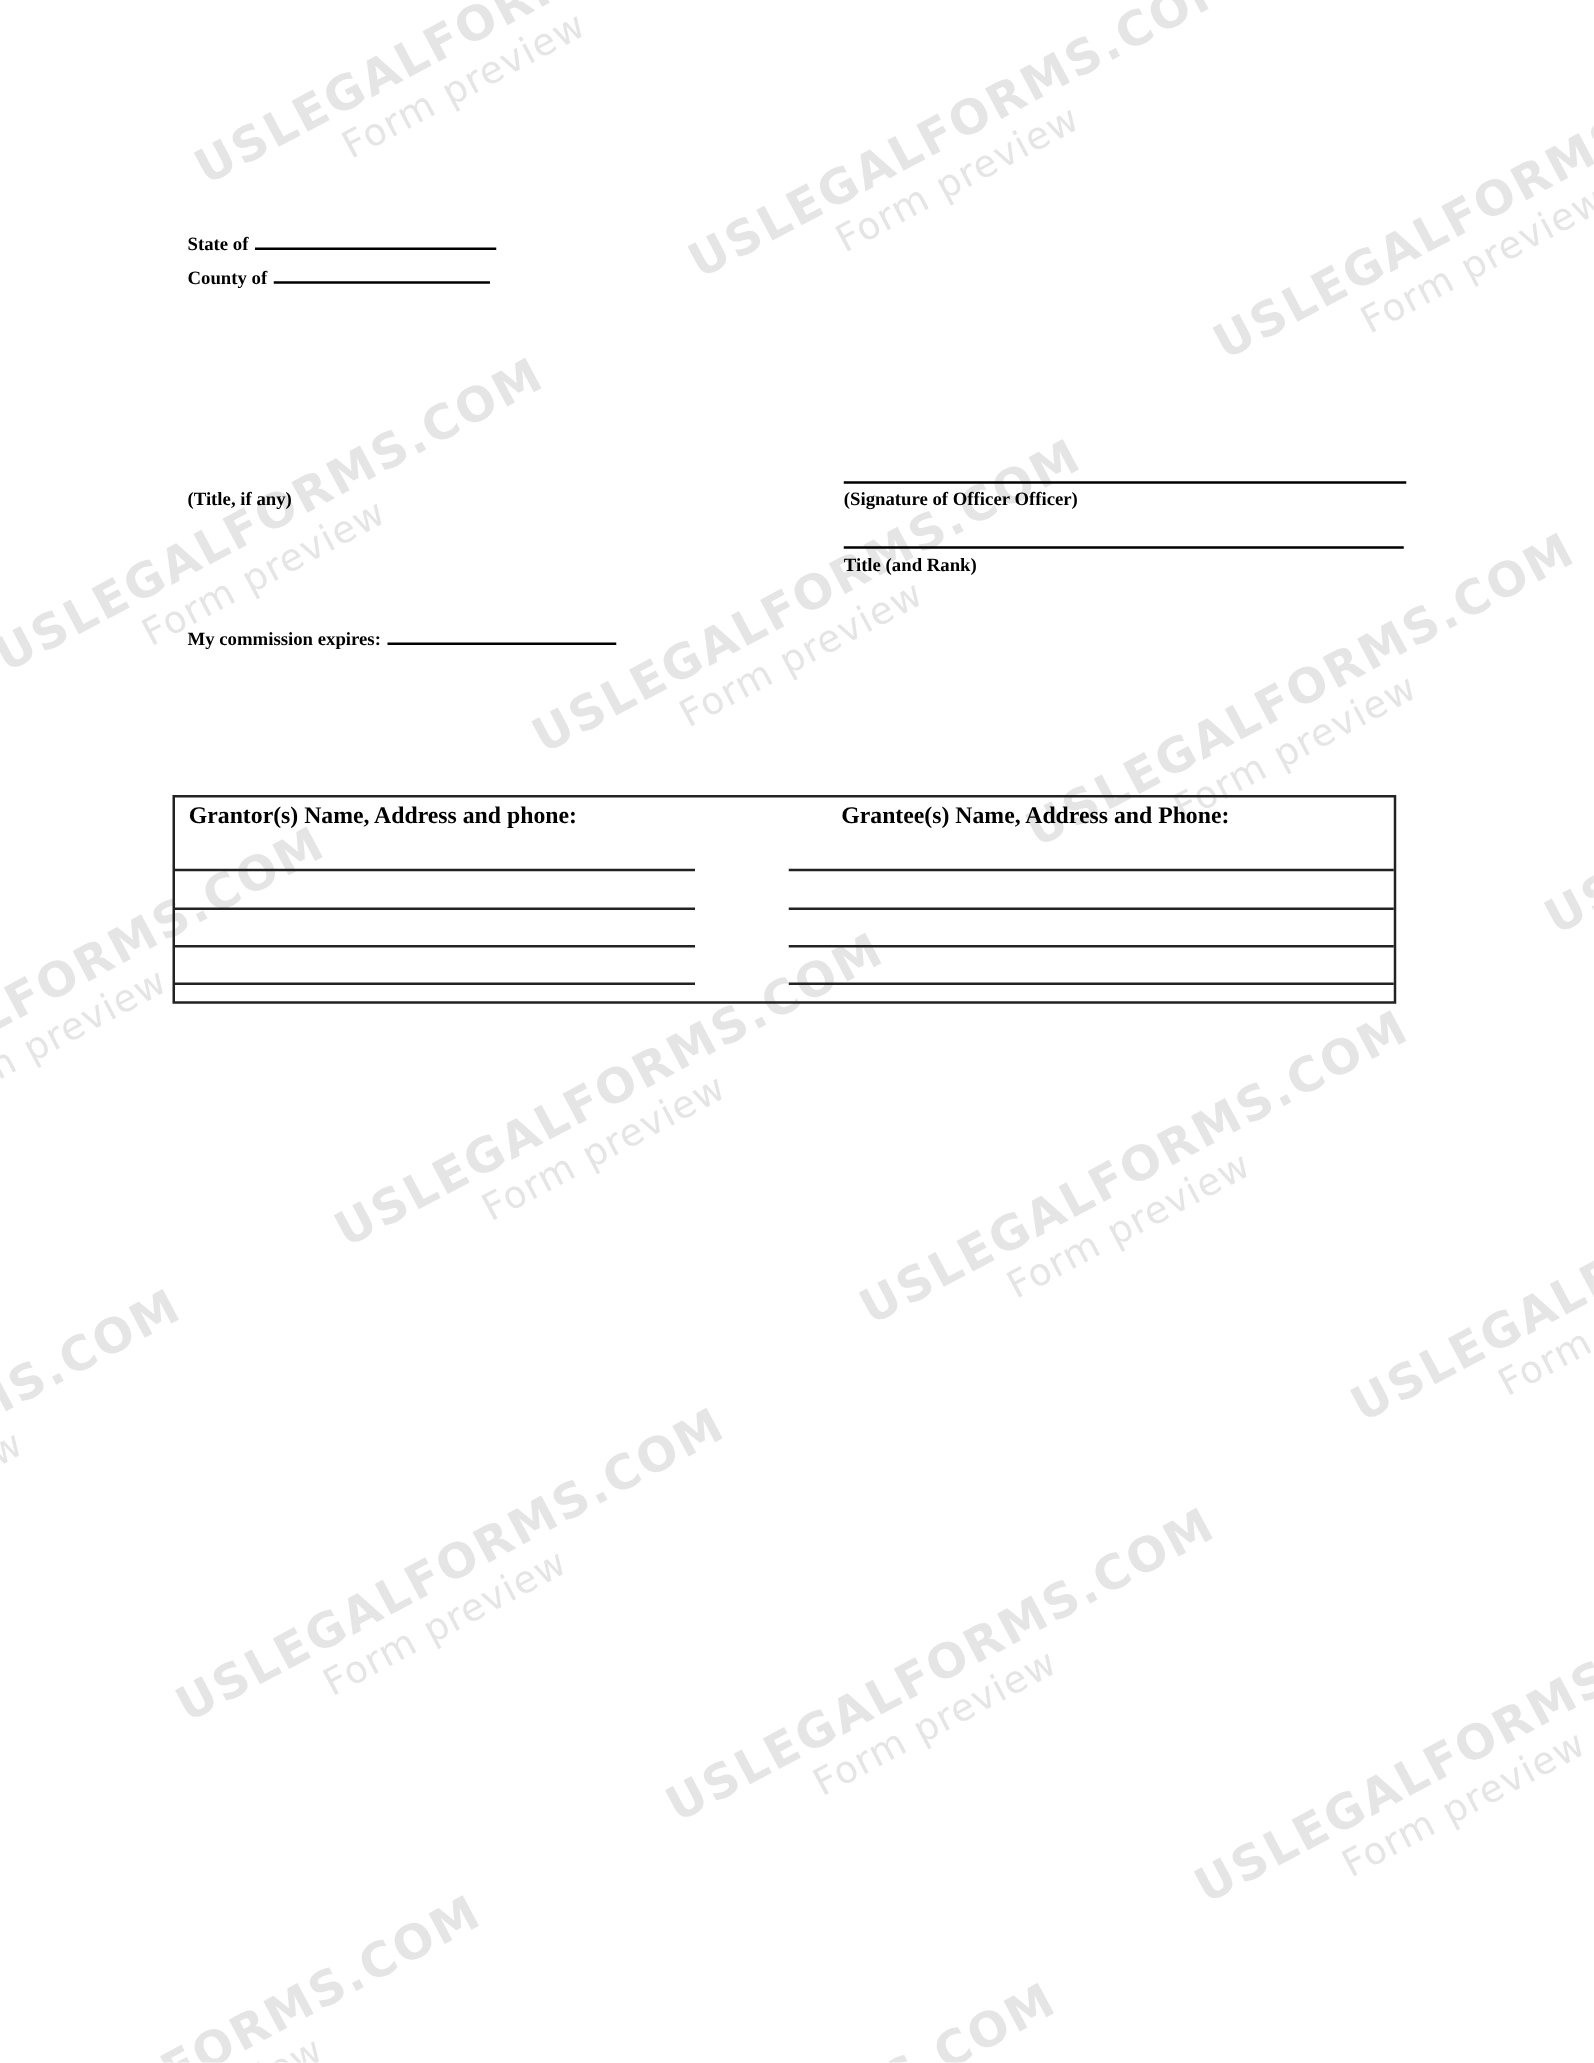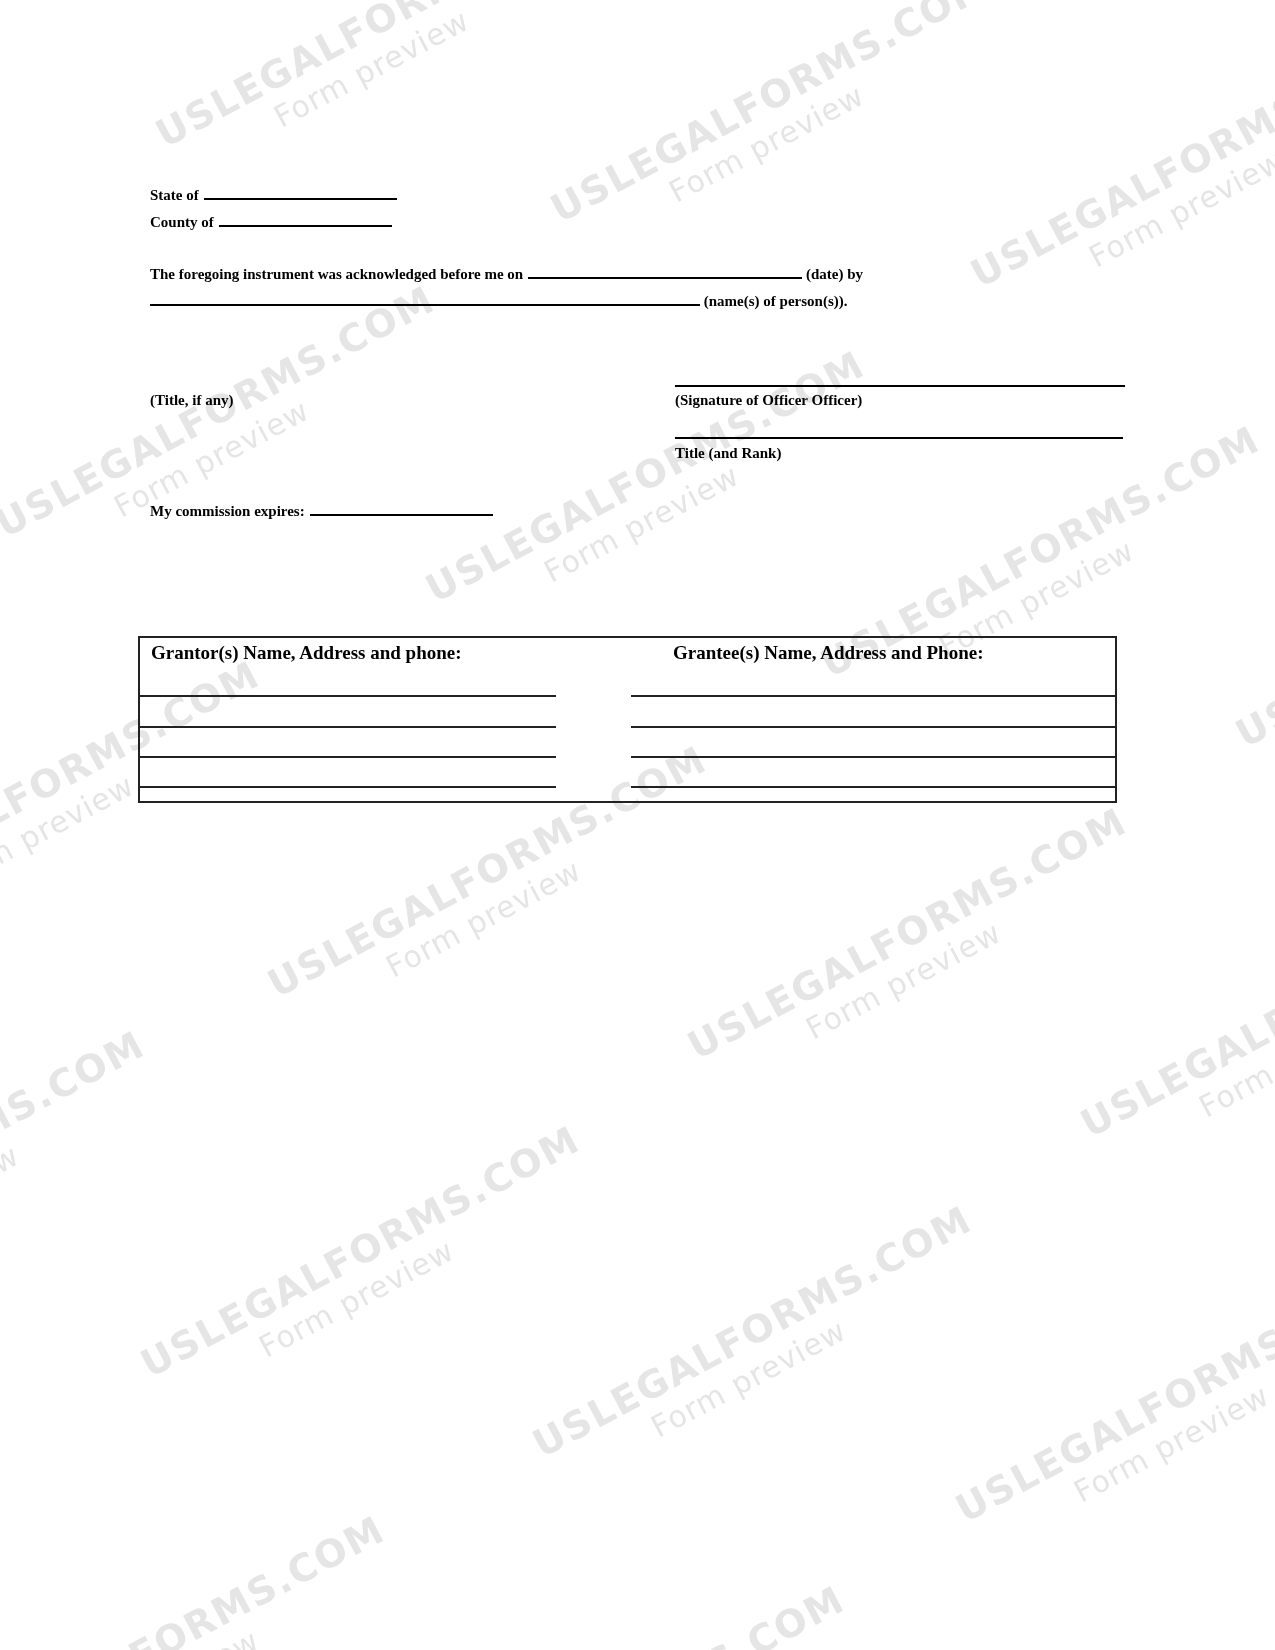--- a/index.html
+++ b/index.html
@@ -104,28 +104,20 @@
 
 <div class="content">
 
   <div class="t" style="left:150px; top:182px;">
     <span>State of</span><span class="blank" style="width:193px;"></span>
   </div>
   <div class="t" style="left:150px; top:209px;">
     <span>County of</span><span class="blank" style="width:173px;"></span>
   </div>
 
-  <div class="t" style="left:150px; top:261px;">
-    <span>The foregoing instrument was acknowledged before me on</span><span class="blank" style="width:274px;"></span>
-    <span>(date) by</span>
-  </div>
-  <div class="t" style="left:150px; top:288px;">
-    <span class="blank" style="width:550px; margin-left:0;"></span>
-    <span>(name(s) of person(s)).</span>
-  </div>
 
   <div class="t" style="left:150px; top:393px;">(Title, if any)</div>
 
   <div class="rule" style="left:675px; top:385px; width:450px;"></div>
   <div class="t" style="left:675px; top:393px;">(Signature of Officer Officer)</div>
 
   <div class="rule" style="left:675px; top:437px; width:448px;"></div>
   <div class="t" style="left:675px; top:446px;">Title (and Rank)</div>
 
   <div class="t" style="left:150px; top:498px;">

